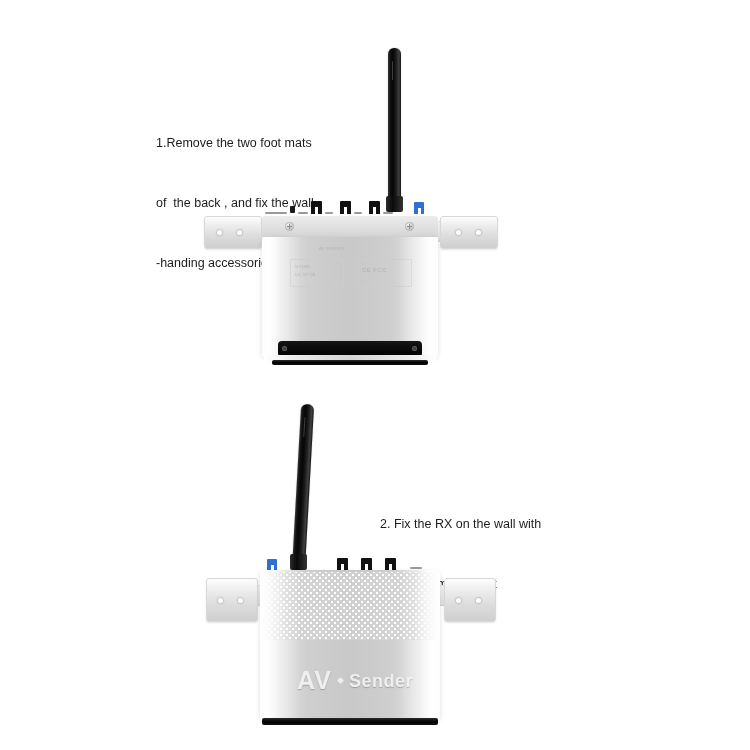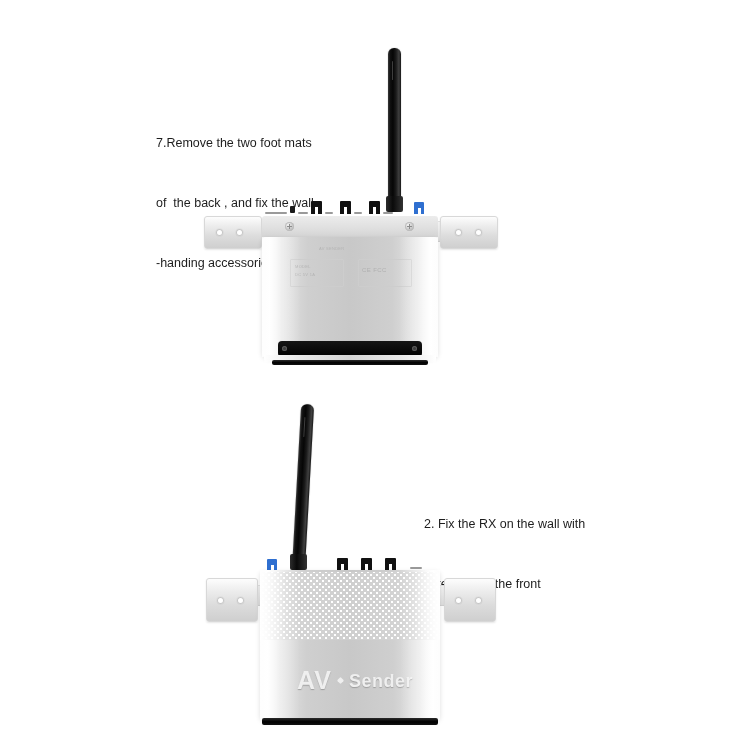--- a/index.html
+++ b/index.html
@@ -36,21 +36,21 @@
 
   
   .instr {
     position: absolute;
     font-size: 12.5px;
     color: #1d1d1d;
     line-height: 20px;
     white-space: pre;
   }
   .instr-1 { left: 156px; top: 93px; }
-  .instr-2 { left: 380px; top: 474px; margin-left: 44px; }
+  .instr-2 { left: 380px; top: 474px; }
   .instr .line { display: block; }
 
   
   .device {
     position: absolute;
   }
 
   
   .antenna {
     position: absolute;
@@ -286,21 +286,21 @@
                 rgba(255,255,255,0) 78%, rgba(255,255,255,.85) 100%);
   }
 </style>
 </head>
 <body>
 
 <div id="page">
 
 
   <div class="instr instr-1">
-    <span class="line">7.Remove the two foot mats</span>
+    <span class="line">1.Remove the two foot mats</span>
     <span class="line">of  the back , and fix the wall</span>
     <span class="line">-handing accessories well</span>
   </div>
 
   <div class="instr instr-2">
     <span class="line">2. Fix the RX on the wall with</span>
     <span class="line">screws from the front</span>
   </div>
 
   <div class="device">

